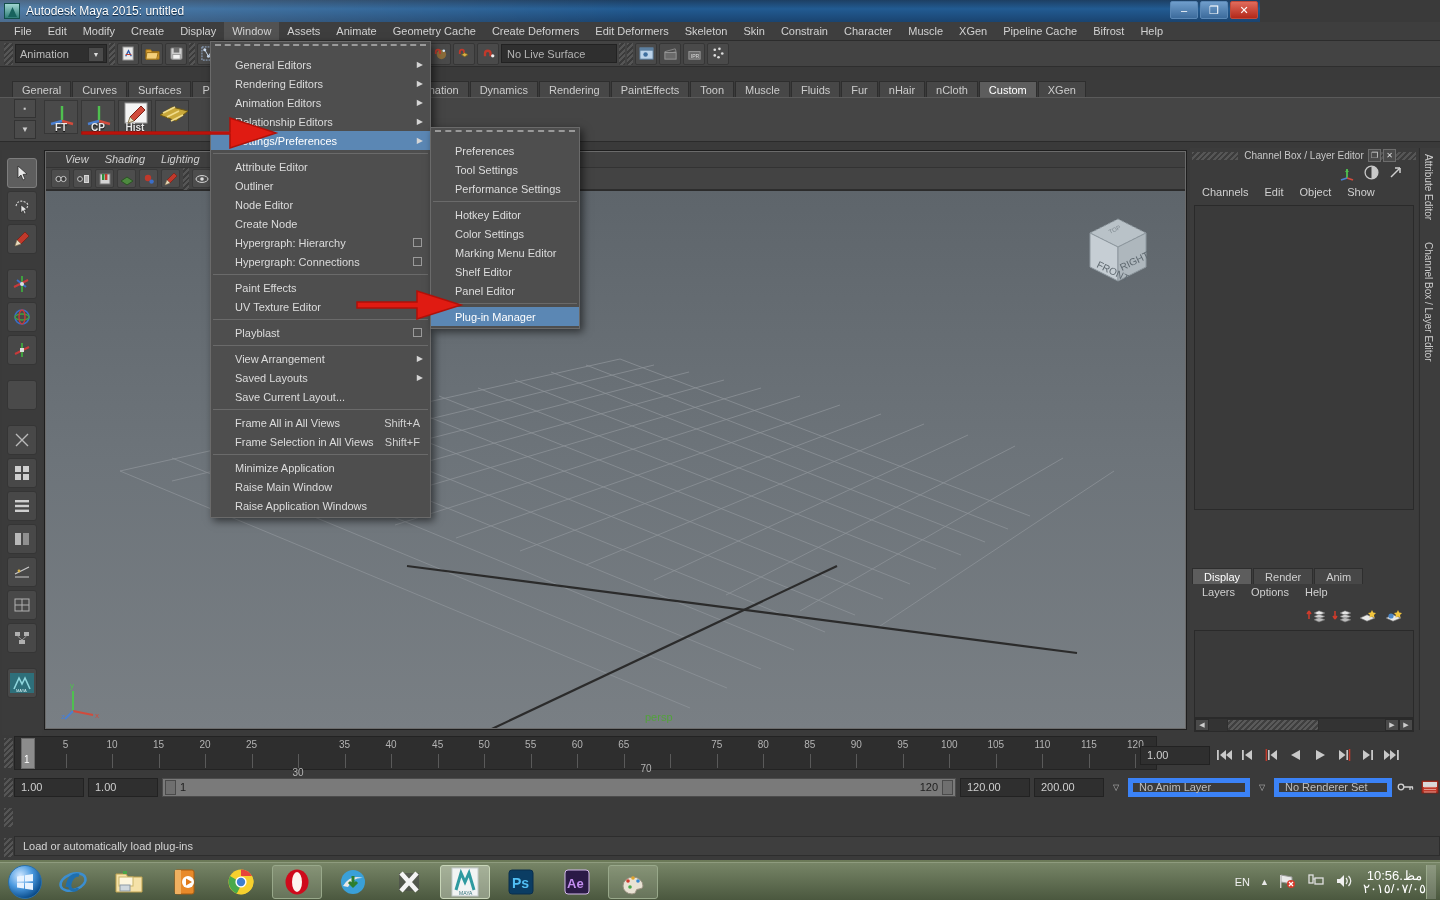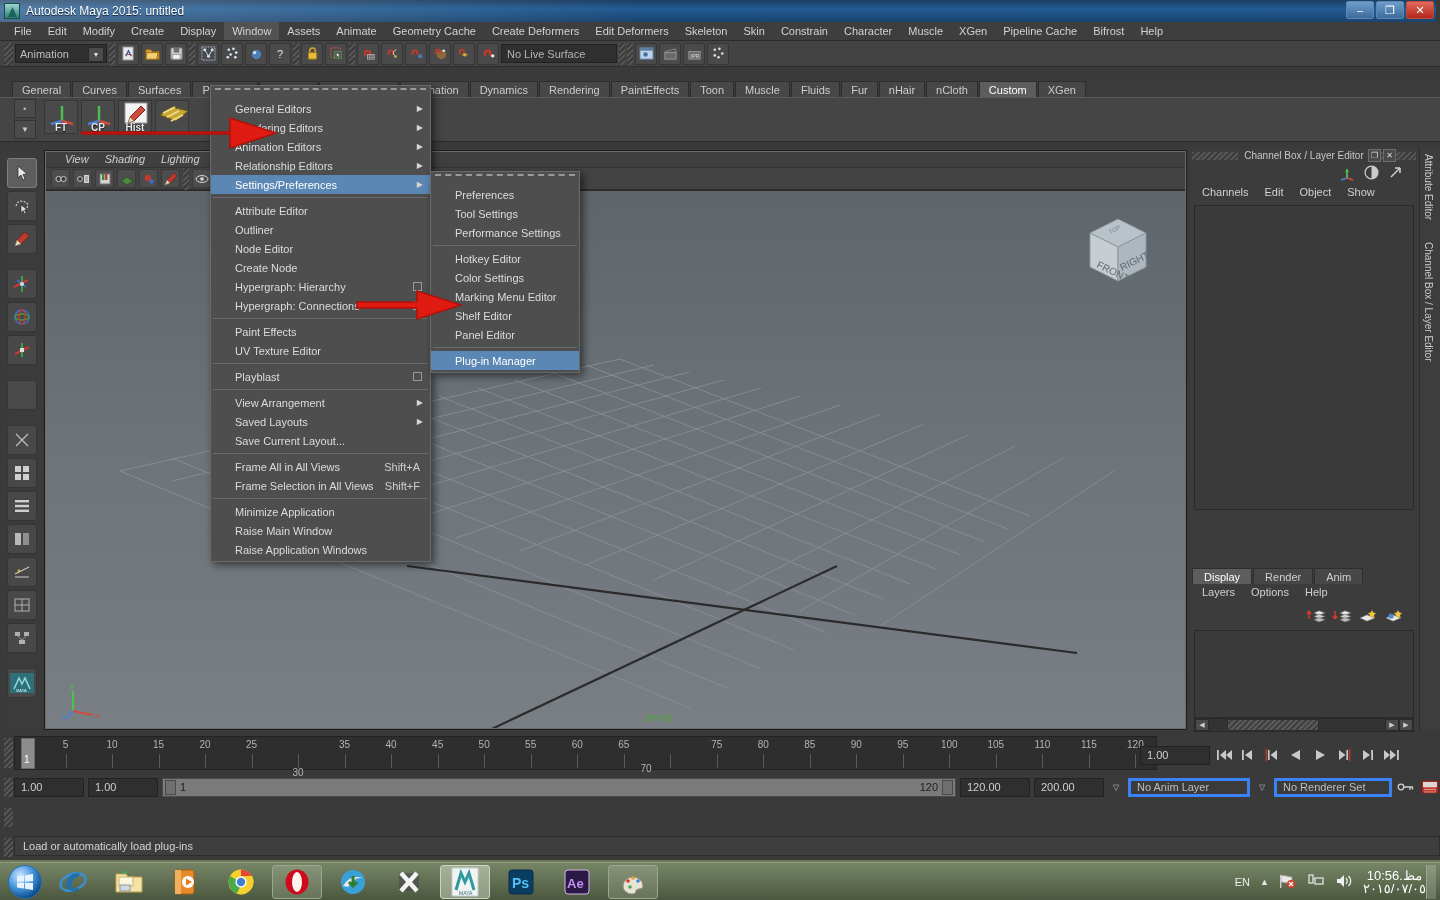--- a/index.html
+++ b/index.html
@@ -7,21 +7,21 @@
   html,body {
     width:1440px; height:900px; overflow:hidden;
     font-family:"Liberation Sans", sans-serif;
     font-size:11px; color:#cfcfcf;
     background:#444;
   }
   #app { position:relative; width:1440px; height:900px; background:#3a3a3a; }
 
   
   .titlebar {
-    position:absolute; left:0; top:0; width:1436px; height:22px;
+    position:absolute; left:0; top:0; width:1260px; height:22px;
     background:linear-gradient(to bottom,#1d3f63 0%,#225b92 40%,#1a4470 100%);
     display:flex; align-items:center;
   }
   .titlebar .tglow{
     position:absolute; left:0; top:0; height:22px; width:640px;
     background:linear-gradient(to right,rgba(255,255,255,.22),rgba(255,255,255,0));
     pointer-events:none;
   }
   .title-icon{
     width:16px; height:16px; margin-left:4px; margin-right:6px;
@@ -238,21 +238,21 @@
     display:flex; align-items:center; justify-content:space-between;
     padding:0 2px; position:relative;
   }
   .rangebar .handle{ width:11px; height:15px; background:#6f6f6f; border:1px solid #4a4a4a;}
   .rangebar .lbl{ font-size:11px; color:#1e1e1e; }
   .drop{
     width:16px; height:19px; display:flex; align-items:center; justify-content:center;
     color:#bbb; font-size:8px;
   }
   .textfield{
-    height:19px; background:#3b3b3b; border:3px solid #3b82f6;
+    height:19px; background:#3b3b3b; border:5px solid #3b82f6;
     display:flex; align-items:center; padding-left:6px; font-size:11px; color:#bdbdbd;
   }
 
   
   .cmdrow{
     position:absolute; left:14px; top:806px; width:1426px; height:22px;
     display:flex; align-items:center; gap:5px;
   }
   .mel-lbl{ font-size:11px; color:#cfcfcf; width:34px; text-align:center;}
   .mel-input{ width:690px; height:19px; background:#3b3b3b; border:1px solid #2a2a2a;}
@@ -275,21 +275,21 @@
     width:30px; height:30px; background:#484848; border:1px solid #353535;
     border-radius:3px; display:flex; align-items:center; justify-content:center;
   }
   .tool.sel{ background:#5e5e5e; border-color:#7e7e7e;}
   .tool.blank{ background:#4a4a4a; }
   .tool.gap{ margin-top:12px; }
 
   
   .menu{
     position:absolute; background:#4e4e4e; border:1px solid #6a6a6a;
-    box-shadow:3px 3px 8px rgba(0,0,0,.55); z-index:60; padding-bottom:2px;margin-top:44px;
+    box-shadow:3px 3px 8px rgba(0,0,0,.55); z-index:60; padding-bottom:2px;
   }
   .menu .tearoff{
     height:9px; margin:2px 4px 2px 4px;
     border-top:2px dashed #9a9a9a;
   }
   .menu .row{
     height:19px; display:flex; align-items:center; padding:0 10px 0 24px;
     font-size:11px; color:#dcdcdc; position:relative; white-space:nowrap;
   }
   .menu .row.hl{ background:#5b87b4; color:#fff;}

